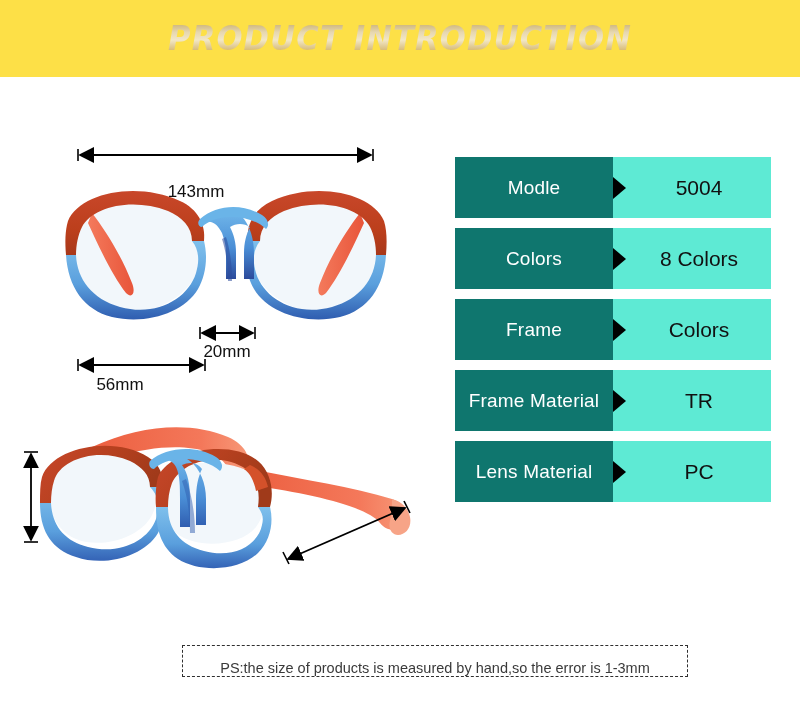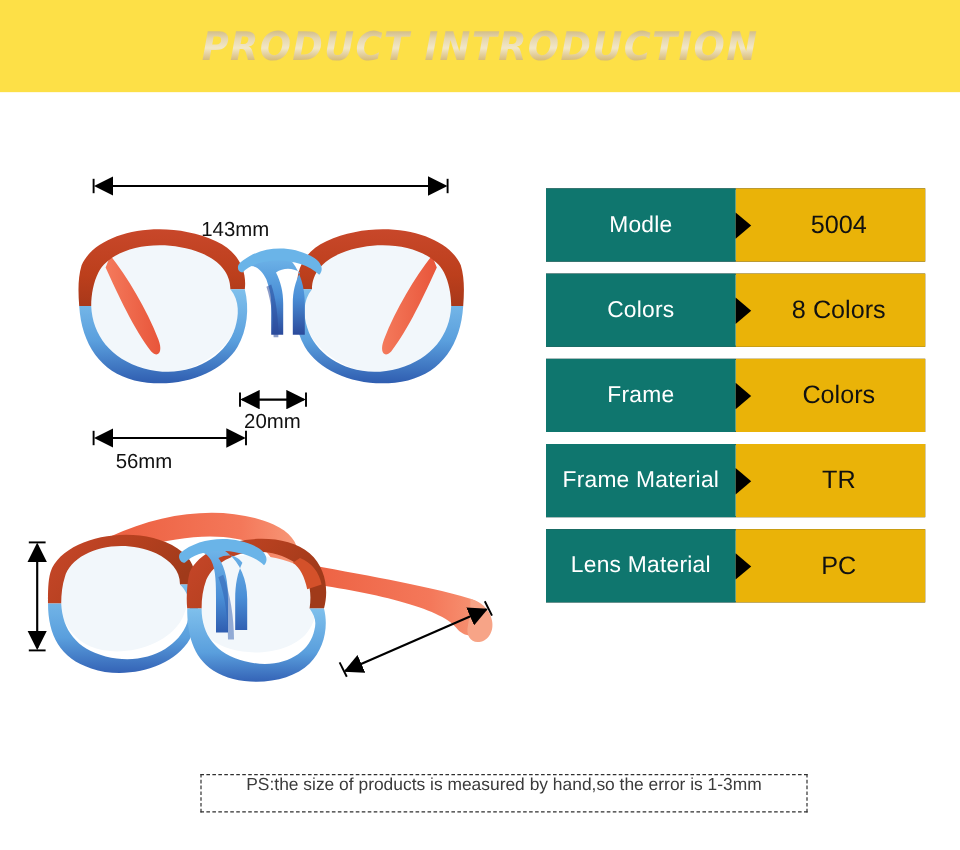--- a/index.html
+++ b/index.html
@@ -126,40 +126,40 @@
     right: -13px;
     top: 50%;
     transform: translateY(-50%);
     width: 0; height: 0;
     border-top: 11px solid transparent;
     border-bottom: 11px solid transparent;
     border-left: 13px solid #000000;
   }
   .spec-value {
     flex: 1 1 auto;
-    background: #eab308;
+    background: #5eead4;
     color: #111111;
     display: flex;
     align-items: center;
     justify-content: center;
     font-size: 21px;
     z-index: 1;
     padding-left: 14px;
     box-sizing: border-box;
   }
 
   
   #footer-note {
     position: absolute;
-    left: 167px; top: 645px;
+    left: 182px; top: 645px;
     width: 506px; height: 32px;
     border: 1px dashed #2f2f2f;
     box-sizing: border-box;
     display: flex;
-    align-items: flex-start;
+    align-items: flex-end;
     justify-content: center;
     background: #ffffff;
   }
   #footer-note-text {
     font-size: 14.5px;
     color: #3a3a3a;
     white-space: nowrap;
   }
 </style>
 </head>

